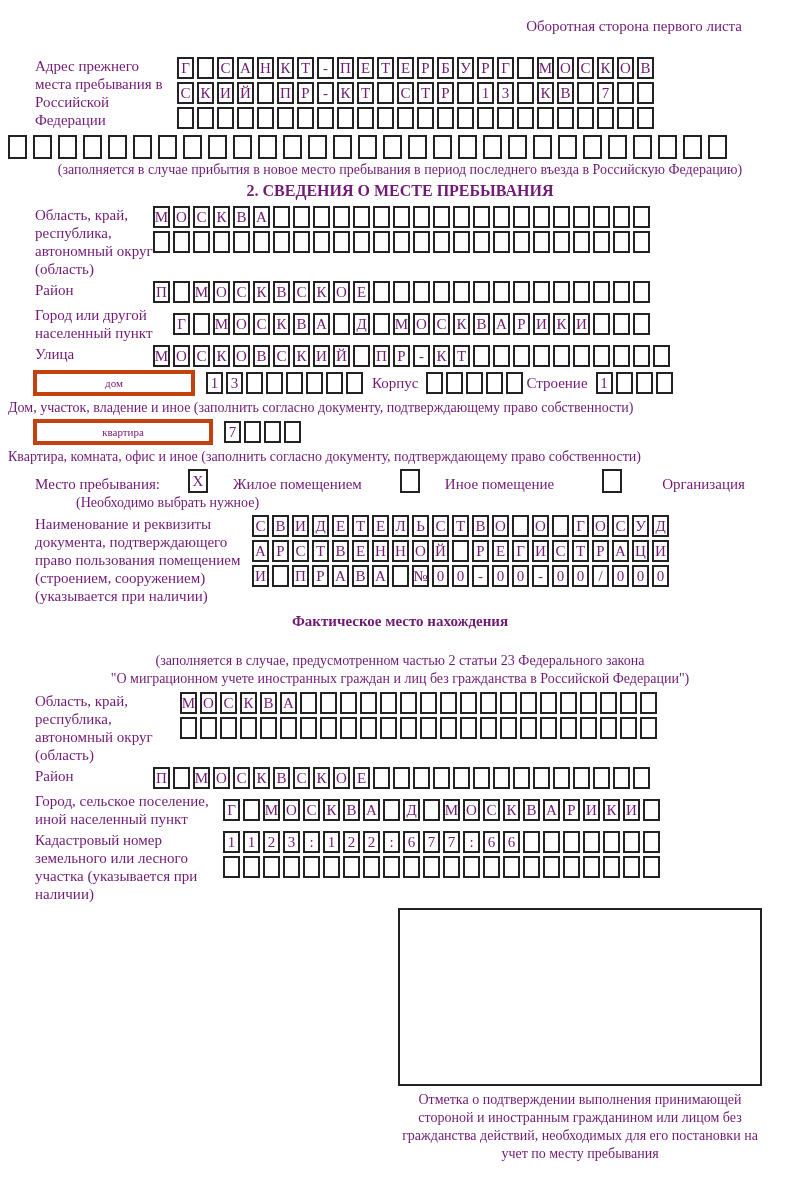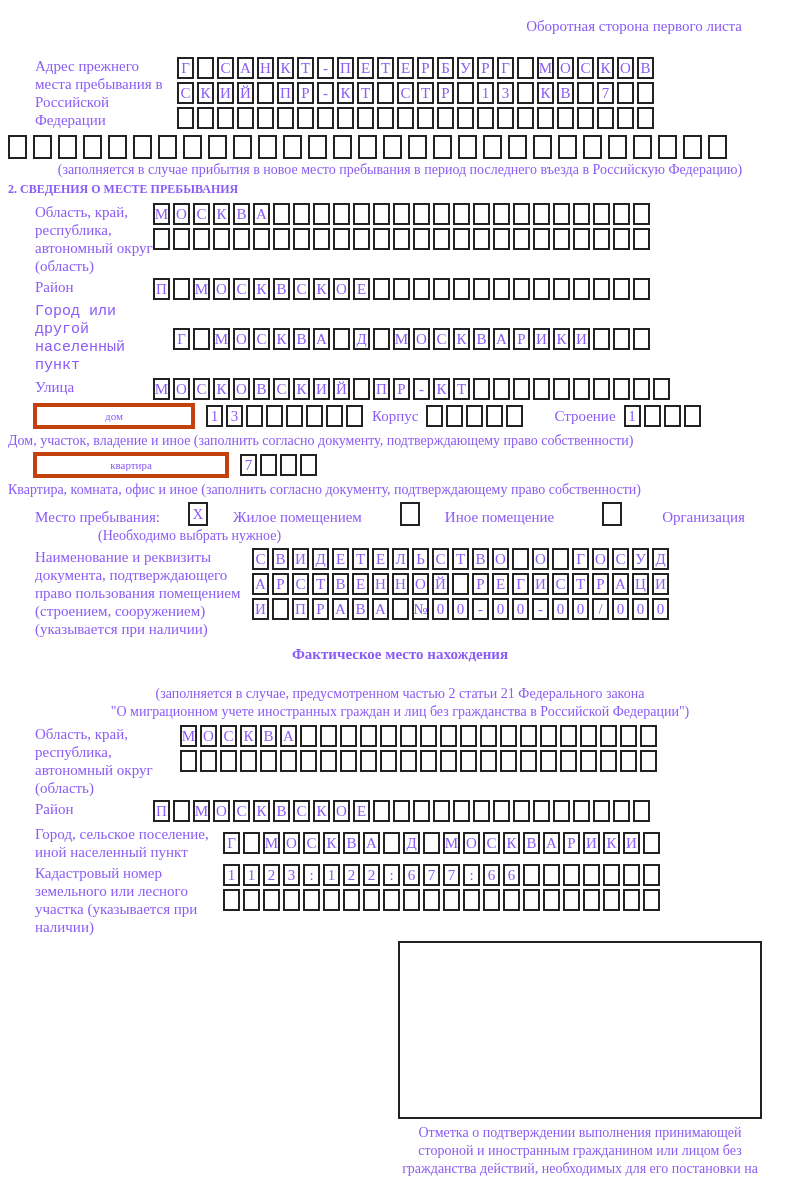--- a/index.html
+++ b/index.html
@@ -1,55 +1,55 @@
 <!DOCTYPE html>
 <html lang="ru"><head>
 <meta charset="utf-8">
 <style>
   * { box-sizing: border-box; }
   html,body { margin:0; padding:0; background:#fff; }
   .page {
     width:800px; height:1180px; overflow:hidden; position:relative;
-    background:#fff; color:#8b5cf6;
+    background:#fff; color:#701a75;
     font-family:"Liberation Serif","DejaVu Serif",serif;
     padding:8px 8px 0 8px;
   }
   .header-note { font-size:15px; text-align:right; padding-right:50px; margin-top:10px; margin-bottom:22px; }
   .row { display:flex; align-items:flex-start; margin-bottom:3px; }
   .row.vcenter { align-items:center; }
   .lbl { font-size:15px; line-height:18px; padding-left:27px; flex-shrink:0; }
-  .w169 { width:169px; } .w145 { width:145px; } .w165 { width:165px;font-family:Liberation Mono, monospace; }
+  .w169 { width:169px; } .w145 { width:145px; } .w165 { width:165px; }
   .w172 { width:172px; } .w215 { width:215px; } .w244 { width:244px;font-family:Liberation Serif, serif; }
   .boxcol { display:flex; flex-direction:column; }
   .boxcol > .cells { margin-bottom:3px; }
   .cells { display:flex; flex-wrap:nowrap; }
   .cell {
     width:17px; height:22px; border:2px solid #222; margin-right:3px;
     display:flex; align-items:center; justify-content:center;
     font-size:15px; line-height:1; flex-shrink:0; background:#fff;
   }
   .cells.spread .cell { width:19px; height:24px; margin-right:6px; }
   .note { font-size:14px; line-height:17px; }
   .center { text-align:center; }
-  .title1 { font-size:12px; font-weight:bold; text-align:left; margin:4px 0 6px 0; }
+  .title1 { font-size:16px; font-weight:bold; text-align:center; margin:4px 0 6px 0; }
   .title2 { font-size:15px; font-weight:bold; text-align:center; margin:8px 0 22px 0; }
   .widebox {
     height:26px; border:4px solid #c2410c; display:flex; align-items:center;
     justify-content:center; font-size:11px; flex-shrink:0; background:#fff;
   }
   .dom-box { width:162px; margin-left:25px; margin-right:11px; }
-  .kv-box  { width:196px; margin-left:25px; margin-right:11px; }
+  .kv-box  { width:180px; margin-left:25px; margin-right:11px; }
   .inline-lbl { font-size:15px; line-height:26px; flex-shrink:0; }
   .chk {
     width:20px; height:24px; border:2px solid #222; display:flex; align-items:center;
     justify-content:center; font-size:15px; flex-shrink:0; background:#fff;
   }
   .mesto-row { display:flex; align-items:flex-end; margin-top:4px;gap:16px; }
   .mesto-row .opt-lbl { font-size:15px; margin-left:9px; }
-  .mesto-note { font-size:14px; margin-left:90px; margin-top:2px; margin-bottom:4px; }
+  .mesto-note { font-size:14px; margin-left:68px; margin-top:2px; margin-bottom:4px; }
   .fact-note { font-size:14px; line-height:18px; text-align:center; }
   .stamp-box {
     width:364px; height:178px; border:2px solid #222; margin-left:390px; margin-top:5px;
     background:#fff;
   }
   .stamp-caption {
     width:376px; margin-left:384px; margin-top:5px;
     font-size:14px; line-height:18px; text-align:center;
   }
   .mb0 { margin-bottom:0; }
@@ -347,21 +347,21 @@
         <span class="cell"></span>
       </div>
     <div class="inline-lbl" style="margin:0 8px 0 6px;">Корпус</div>
     <div class="cells">
         <span class="cell"></span>
         <span class="cell"></span>
         <span class="cell"></span>
         <span class="cell"></span>
         <span class="cell"></span>
       </div>
-    <div class="inline-lbl" style="margin:0 8px 0 28px;">Строение</div>
+    <div class="inline-lbl" style="margin:0 8px 0 0;">Строение</div>
     <div class="cells">
         <span class="cell">1</span>
         <span class="cell"></span>
         <span class="cell"></span>
         <span class="cell"></span>
       </div>
   </div>
 
   <div class="note">Дом, участок, владение и иное (заполнить согласно документу, подтверждающему право собственности)</div>
 
@@ -459,21 +459,21 @@
           <span class="cell">/</span>
           <span class="cell">0</span>
           <span class="cell">0</span>
           <span class="cell">0</span>
         </div>
     </div>
   </div>
 
   <div class="title2">Фактическое место нахождения</div>
 
-  <div class="fact-note">(заполняется в случае, предусмотренном частью 2 статьи 21 Федерального закона</div>
+  <div class="fact-note">(заполняется в случае, предусмотренном частью 2 статьи 23 Федерального закона</div>
   <div class="fact-note" style="margin-bottom:4px;">"О миграционном учете иностранных граждан и лиц без гражданства в Российской Федерации")</div>
 
   <div class="row">
     <div class="lbl w172">Область, край, республика, автономный округ (область)</div>
     <div class="boxcol">
       <div class="cells">
           <span class="cell">М</span>
           <span class="cell">О</span>
           <span class="cell">С</span>
           <span class="cell">К</span>

